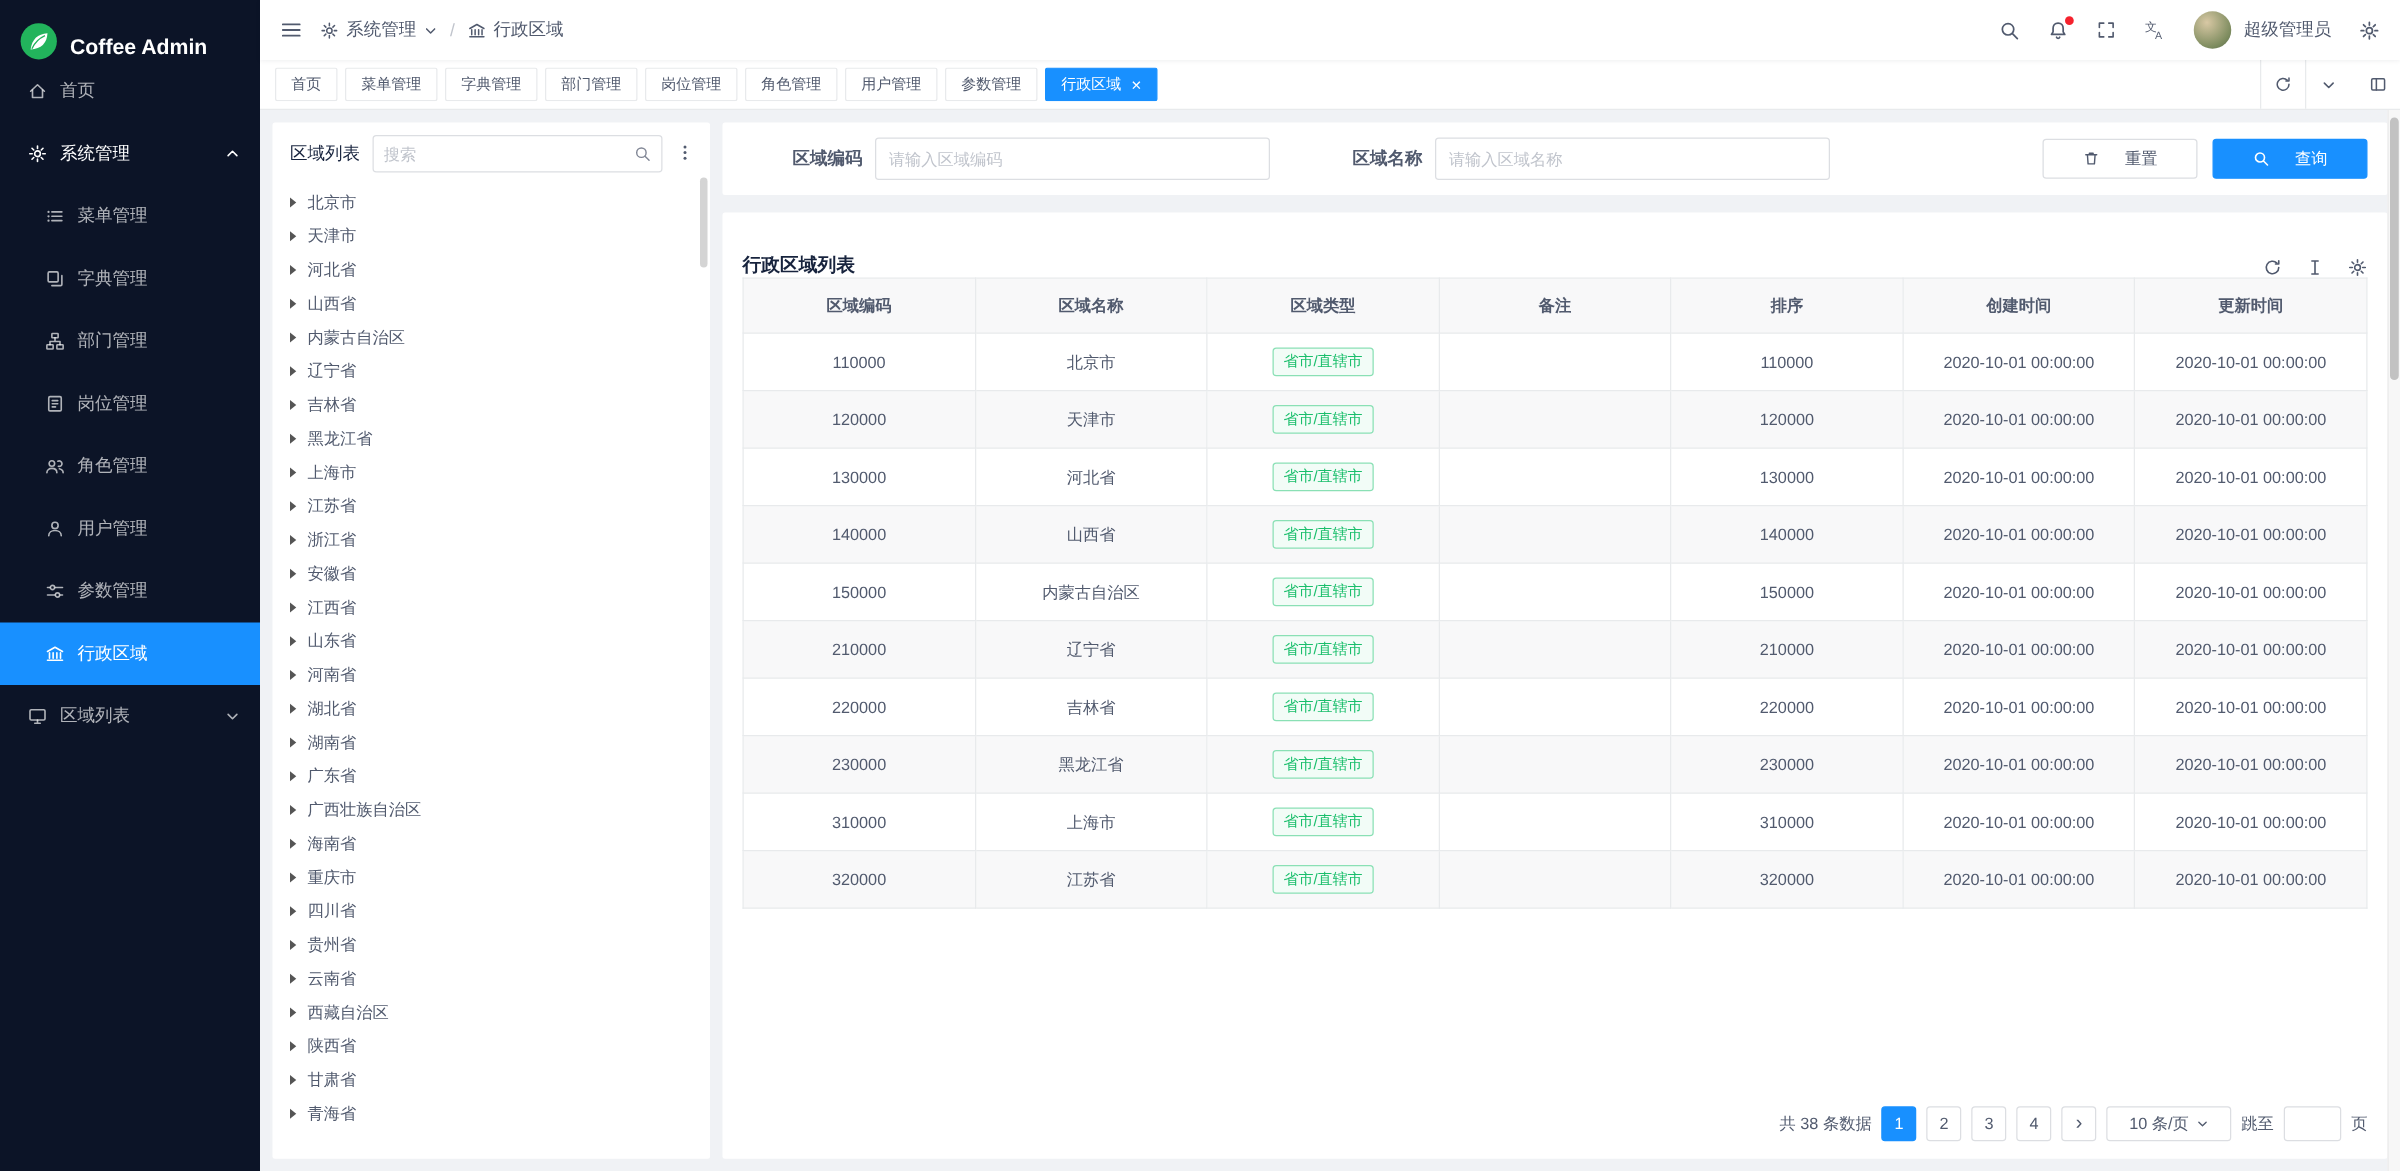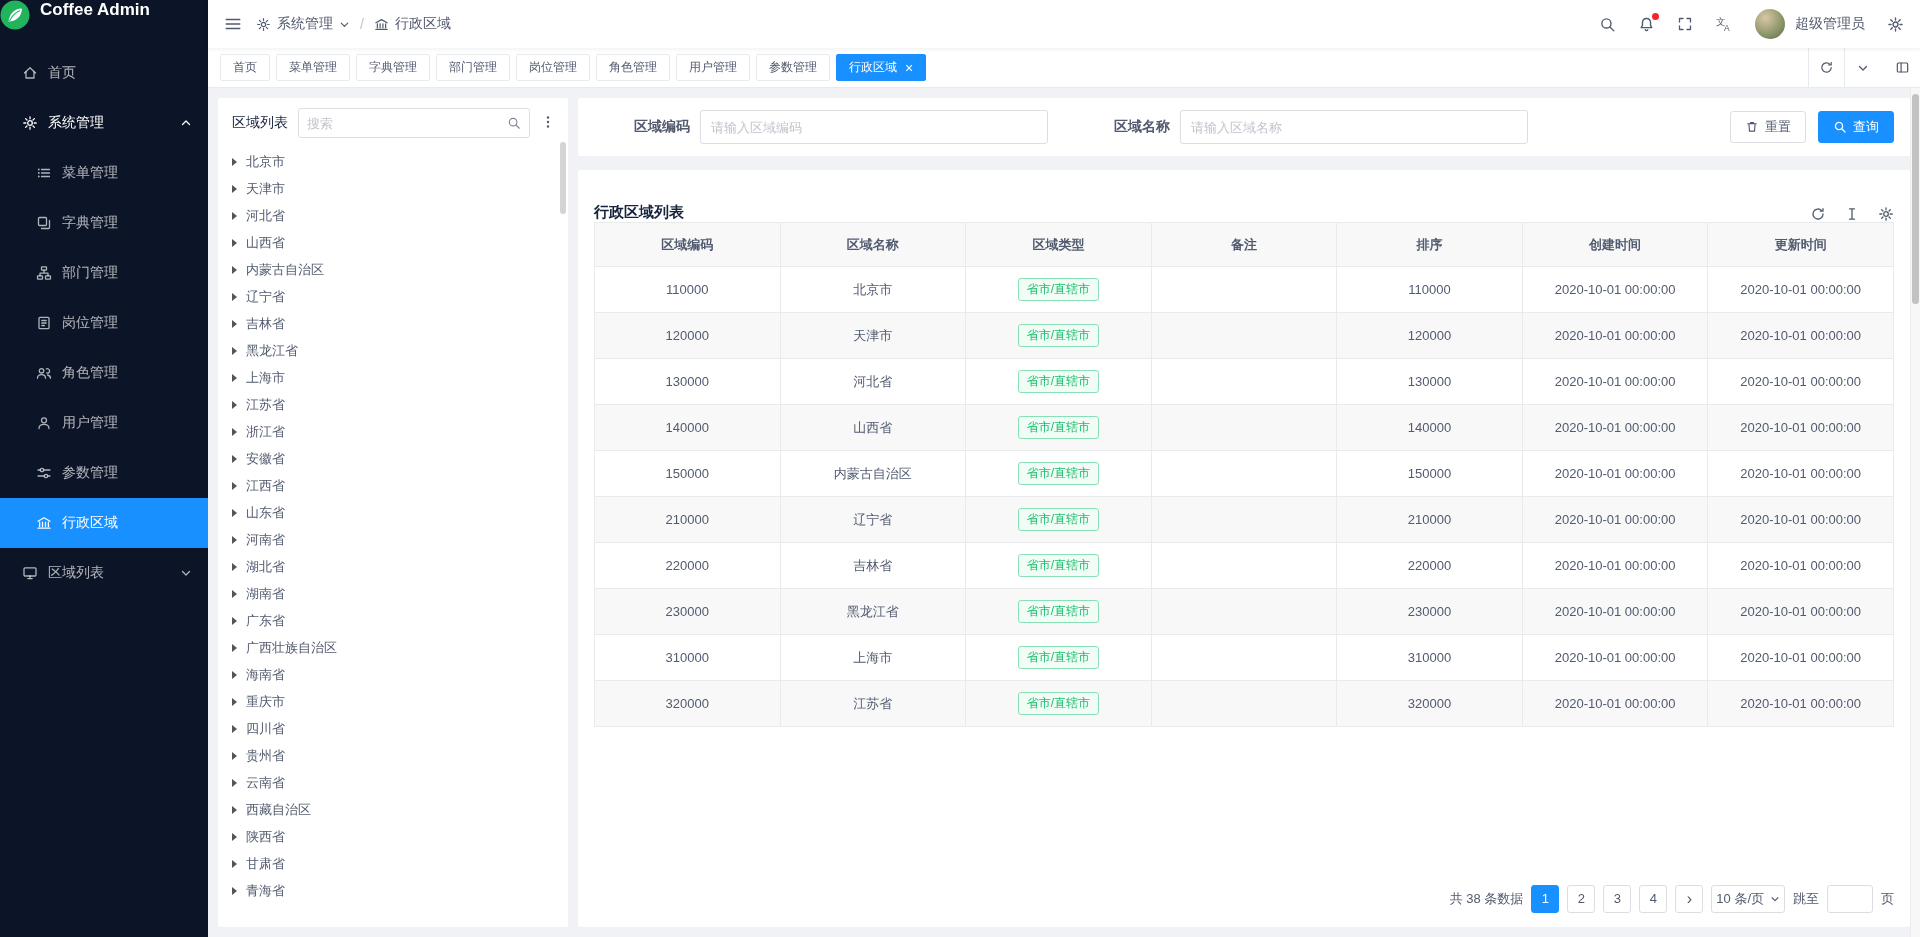--- a/index.html
+++ b/index.html
@@ -3,21 +3,21 @@
 <meta charset="utf-8">
 <style>
 *{margin:0;padding:0;box-sizing:border-box}
 html,body{width:1920px;height:937px;overflow:hidden}
 body{font-family:"Liberation Sans","DejaVu Sans",sans-serif;font-size:14px;color:#515a6e;background:#f0f2f5;display:flex}
 svg.ic{stroke:currentColor;fill:none;stroke-width:1.3;stroke-linecap:round;stroke-linejoin:round;flex-shrink:0;display:block}
 button{font-family:inherit}
 
 
 .sidebar{width:208px;height:100%;background:#0c1427;flex-shrink:0;display:flex;flex-direction:column;overflow:hidden}
-.logo{height:48px;display:flex;align-items:flex-start;gap:10px;flex-shrink:0}
+.logo{height:48px;display:flex;align-items:flex-end;gap:10px;padding-left:16px;flex-shrink:0}
 .logo-text{color:#fff;font-weight:700;font-size:17px;white-space:nowrap}
 .menu{flex:1;overflow:hidden}
 .m-item{height:50px;display:flex;align-items:center;gap:10px;padding:0 16px 0 22px;color:rgba(255,255,255,.68);font-size:14px;cursor:pointer;white-space:nowrap}
 .m-item.group-open{color:#fff}
 .m-item .chev{margin-left:auto}
 .m-item.sub{padding-left:36px}
 .m-item.active{background:#1890ff;color:#fff}
 
 
 .main{flex:1;display:flex;flex-direction:column;min-width:0;position:relative}
@@ -58,26 +58,26 @@
 .tree-list{flex:1;overflow:hidden;padding:2px 0 0 14px}
 .tree-item{height:27px;display:flex;align-items:center;gap:9px;font-size:13px;color:#515a6e;cursor:pointer;white-space:nowrap}
 .caret{width:0;height:0;border-left:5px solid #555;border-top:4px solid transparent;border-bottom:4px solid transparent;flex-shrink:0}
 .tree-thumb{position:absolute;right:2px;top:44px;width:6px;height:72px;border-radius:3px;background:#d4d4d4}
 
 
 .work{flex:1;display:flex;flex-direction:column;gap:14px;min-width:0}
 .filter-card{background:#fff;border-radius:2px;height:58px;display:flex;align-items:center;padding:0 16px;flex-shrink:0}
 .fg{display:flex;align-items:center;gap:10px}
 .fg label{font-weight:700;color:#515a6e;font-size:14px;white-space:nowrap}
-.fg input{width:348px;height:34px;border:1px solid #dcdee2;border-radius:3px;padding:0 10px;font-size:13px;outline:none;font-family:inherit;color:#515a6e}
+.fg input{width:316px;height:34px;border:1px solid #dcdee2;border-radius:3px;padding:0 10px;font-size:13px;outline:none;font-family:inherit;color:#515a6e}
 .fg input::placeholder{color:#c0c4cc}
 .fg1{margin-left:40px}
 .fg2{margin-left:66px}
 .fbtns{margin-left:auto;display:flex;gap:12px}
-.btn{height:32px;display:inline-flex;align-items:center;gap:6px;padding:0 14px;border-radius:3px;font-size:13px;cursor:pointer;border:1px solid #dcdee2;background:#fff;color:#515a6e}
+.btn{height:32px;display:inline-flex;align-items:center;gap:20px;padding:0 31px;border-radius:3px;font-size:13px;cursor:pointer;border:1px solid #dcdee2;background:#fff;color:#515a6e}
 .btn.primary{background:#1890ff;border-color:#1890ff;color:#fff}
 
 
 .table-card{flex:1;background:#fff;border-radius:2px;display:flex;flex-direction:column;padding:0 16px;min-height:0}
 .tc-head{height:52px;display:flex;align-items:flex-end;flex-shrink:0}
 .tc-title{font-size:15px;font-weight:700;color:#17233d}
 .tc-tools{margin-left:auto;display:flex;align-items:center;gap:18px;color:#515a6e}
 .tc-tools .top-icon{color:#515a6e}
 table{width:100%;border-collapse:collapse;table-layout:fixed}
 th,td{border:1px solid #e8eaec;height:46px;text-align:center;font-size:13px;color:#515a6e;padding:0 6px;overflow:hidden;white-space:nowrap}
@@ -85,21 +85,21 @@
 tbody tr:nth-child(even){background:#f8f8f9}
 .badge{display:inline-block;padding:2px 8px;font-size:12px;color:#19be6b;border:1px solid #8ae0b5;background:#f2fcf7;border-radius:3px}
 .spacer{flex:1}
 
 
 .pager{height:56px;display:flex;align-items:center;justify-content:flex-end;gap:8px;font-size:13px;color:#515a6e;flex-shrink:0}
 .pg-pages{display:flex;gap:8px}
 .pg{min-width:28px;height:28px;line-height:26px;text-align:center;border:1px solid #dcdee2;border-radius:3px;background:#fff;cursor:pointer;padding:0 4px}
 .pg.active{background:#1890ff;border-color:#1890ff;color:#fff}
 .pg-next::before{content:"›";font-size:16px}
-.pg-select{height:28px;border:1px solid #dcdee2;border-radius:3px;display:flex;align-items:center;gap:6px;padding:0 4px;cursor:pointer;background:#fff}
+.pg-select{height:28px;border:1px solid #dcdee2;border-radius:3px;display:flex;align-items:center;gap:6px;padding:0 17px;cursor:pointer;background:#fff}
 .pg-jump{width:46px;height:28px;border:1px solid #dcdee2;border-radius:3px;outline:none;padding:0 6px;font-family:inherit;font-size:13px}
 
 
 .page-scrollbar{position:absolute;right:0;top:0;bottom:0;width:10px;background:#f7f7f7;border-left:1px solid #ececec}
 .page-scrollbar .thumb{margin:6px 1px 0;height:210px;background:#c2c2c2;border-radius:4px}
 </style>
 </head>
 <body>
 
 <aside class="sidebar">

